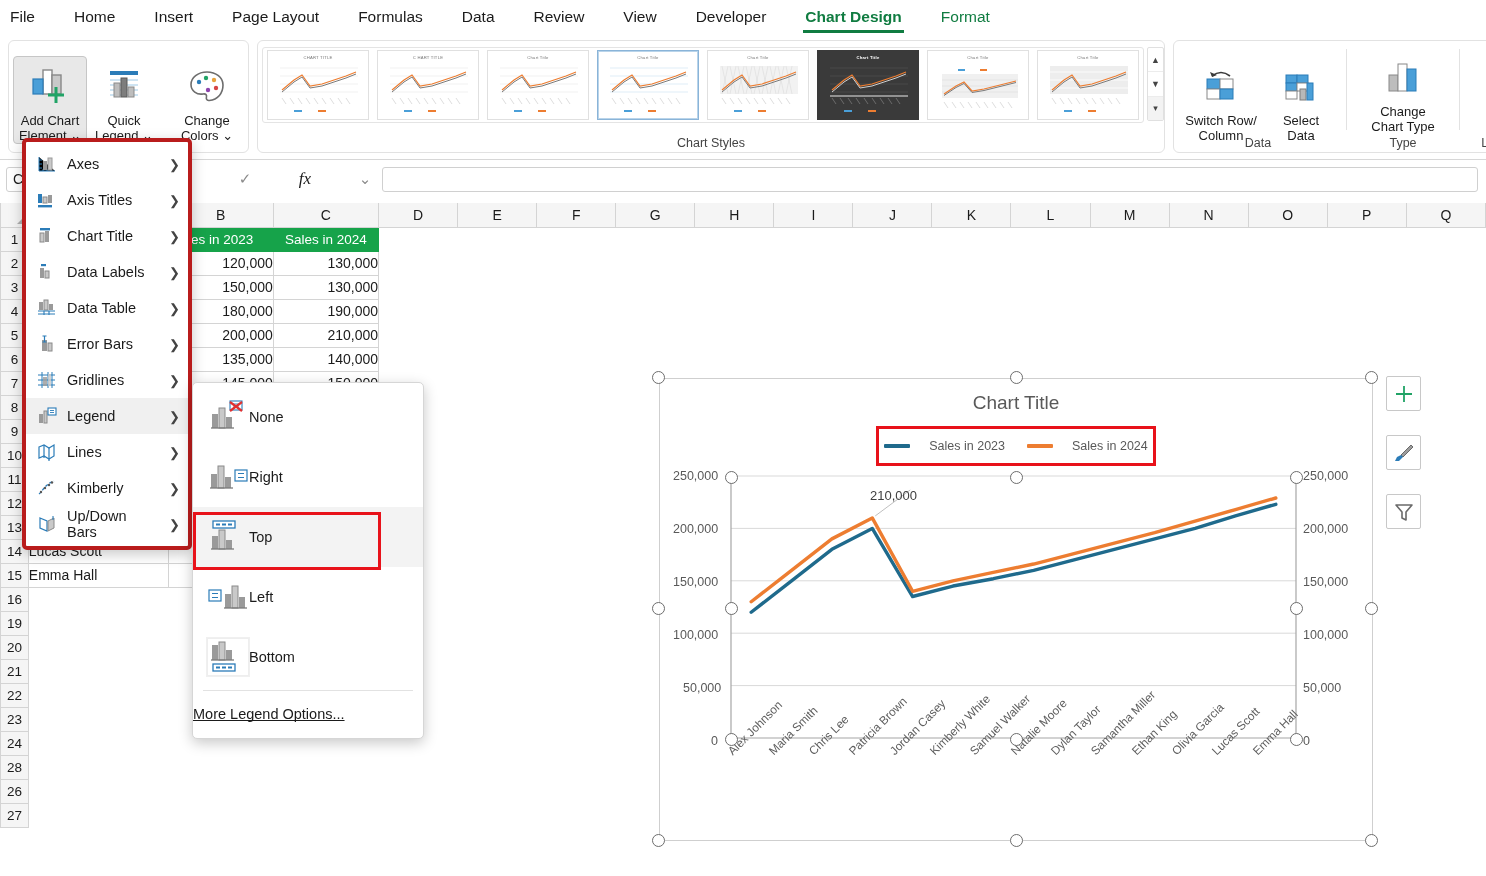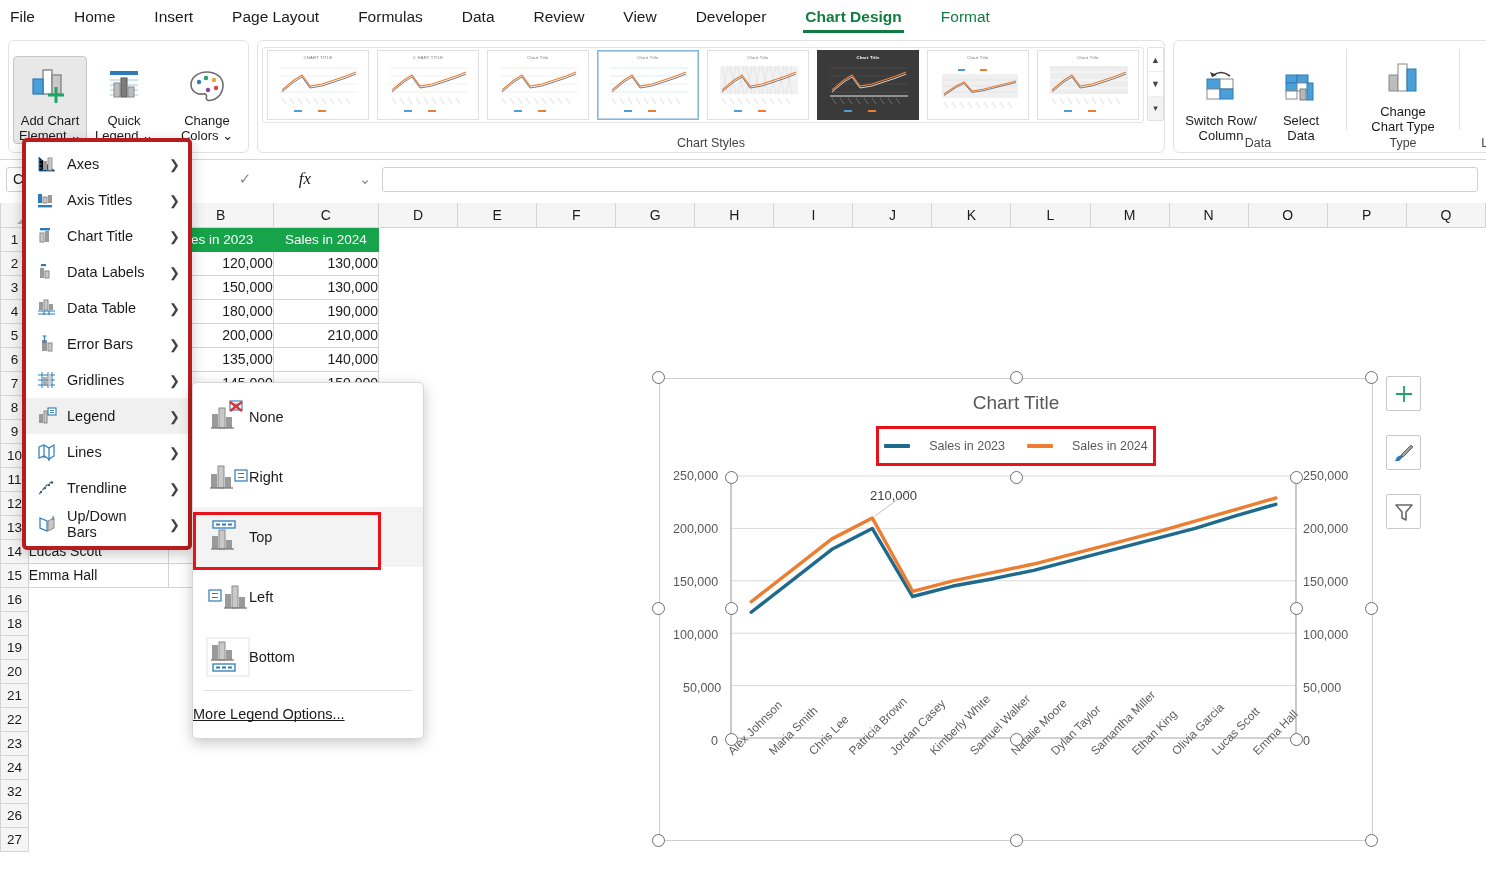--- a/index.html
+++ b/index.html
@@ -834,40 +834,20 @@
           <td class="blank"></td>
           <td class="blank"></td>
           <td class="blank"></td>
           <td class="blank"></td>
           <td class="blank"></td>
           <td class="blank"></td>
           <td class="blank"></td>
           <td class="blank"></td>
         </tr>
         <tr>
-          <th class="rowhead">18</th>
-          <td class="blank"></td>
-          <td class="blank"></td>
-          <td class="blank"></td>
-          <td class="blank"></td>
-          <td class="blank"></td>
-          <td class="blank"></td>
-          <td class="blank"></td>
-          <td class="blank"></td>
-          <td class="blank"></td>
-          <td class="blank"></td>
-          <td class="blank"></td>
-          <td class="blank"></td>
-          <td class="blank"></td>
-          <td class="blank"></td>
-          <td class="blank"></td>
-          <td class="blank"></td>
-          <td class="blank"></td>
-        </tr>
-        <tr>
           <th class="rowhead">19</th>
           <td class="blank"></td>
           <td class="blank"></td>
           <td class="blank"></td>
           <td class="blank"></td>
           <td class="blank"></td>
           <td class="blank"></td>
           <td class="blank"></td>
           <td class="blank"></td>
           <td class="blank"></td>
@@ -974,21 +954,21 @@
           <td class="blank"></td>
           <td class="blank"></td>
           <td class="blank"></td>
           <td class="blank"></td>
           <td class="blank"></td>
           <td class="blank"></td>
           <td class="blank"></td>
           <td class="blank"></td>
         </tr>
         <tr>
-          <th class="rowhead">32</th>
+          <th class="rowhead">28</th>
           <td class="blank"></td>
           <td class="blank"></td>
           <td class="blank"></td>
           <td class="blank"></td>
           <td class="blank"></td>
           <td class="blank"></td>
           <td class="blank"></td>
           <td class="blank"></td>
           <td class="blank"></td>
           <td class="blank"></td>
@@ -1265,21 +1245,21 @@
         <svg width="20" height="18" viewBox="0 0 20 18">
           <path d="M2 15 C6 12 8 5 17 2" fill="none" stroke="#2b7cb8" stroke-width="1.3" stroke-dasharray="3 2"></path>
           <g fill="#555">
             <circle cx="4" cy="13" r="1.2"></circle>
             <circle cx="8" cy="9" r="1.2"></circle>
             <circle cx="12" cy="6" r="1.2"></circle>
             <circle cx="15" cy="3.5" r="1.2"></circle>
           </g>
         </svg>
       </span>
-      <span class="mtxt">Trendline</span>
+      <span class="mtxt">Kimberly</span>
       <span class="chev">❯</span>
     </div>
     <div class="mi">
       <span class="mi-ico">
         <svg width="20" height="18" viewBox="0 0 20 18">
           <path d="M3 3 l7 3 v10 l-7 -3z" fill="#fff" stroke="#2b7cb8" stroke-width="1.2"></path>
           <path d="M11 6 l6 -3 v10 l-6 3z" fill="#c9c9c9" stroke="#8a8a8a" stroke-width="1"></path>
           <path d="M16 1v4" stroke="#2b7cb8" stroke-width="1.1"></path>
         </svg>
       </span>

